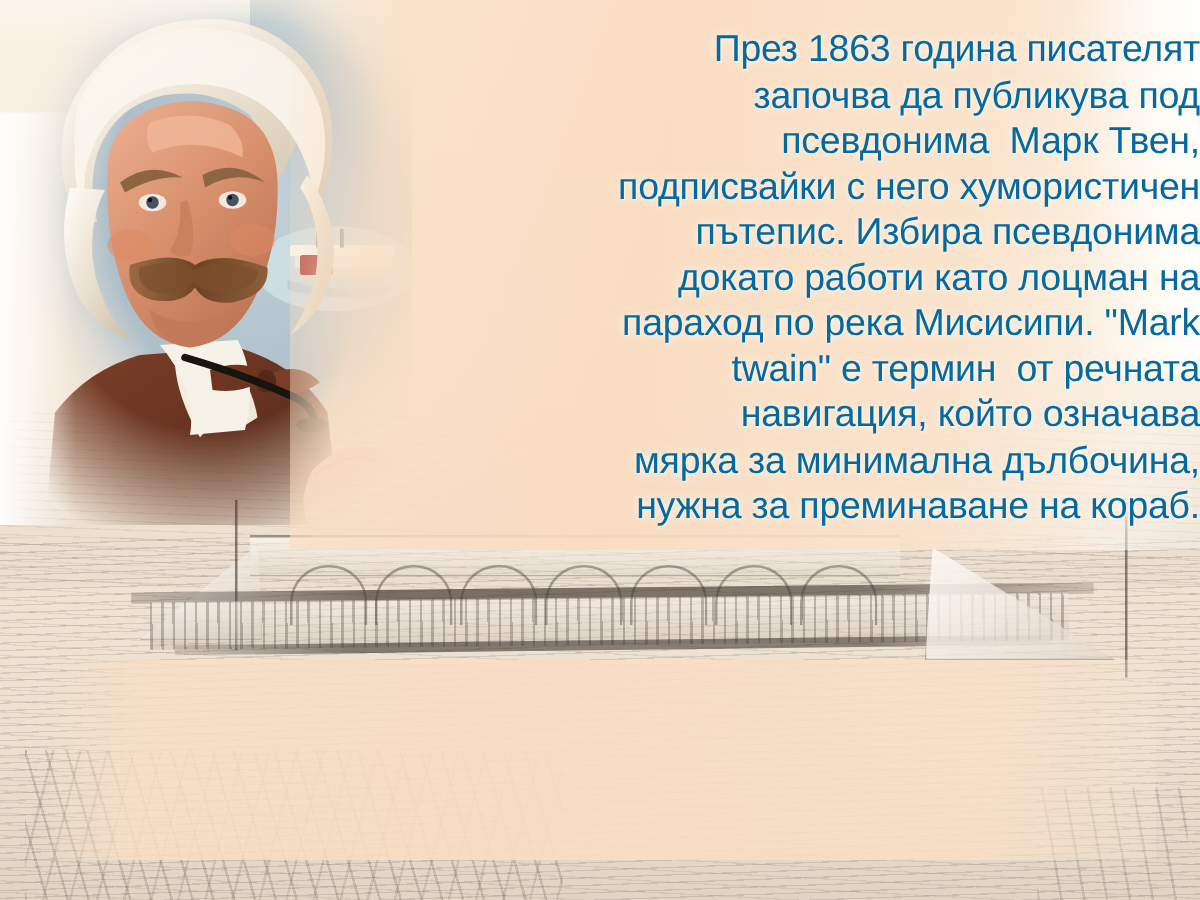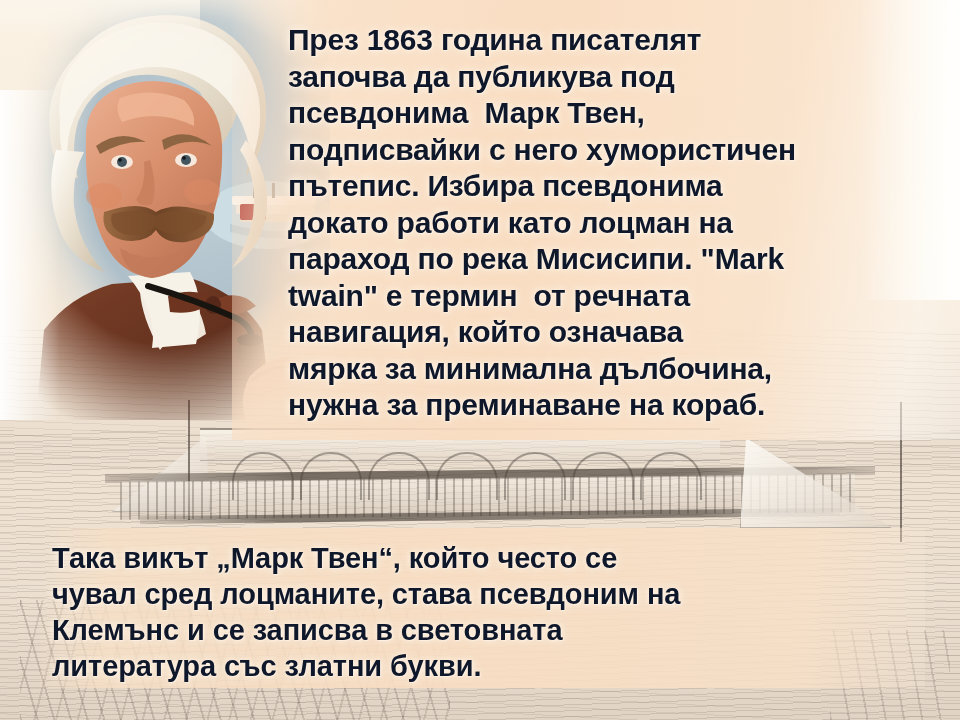--- a/index.html
+++ b/index.html
@@ -222,23 +222,23 @@
     top: 528px;
     width: 885px;
     height: 160px;
     background:
       linear-gradient(95deg, rgba(247,226,203,0.0) 0%, rgba(247,223,197,0.82) 8%, rgba(248,221,194,0.92) 45%, rgba(248,224,199,0.85) 85%, rgba(250,236,219,0.2) 100%);
   }
 
   
   .text-block {
     position: absolute;
-    text-align: left;
-    color: #0f172a;
-    font-weight: bold;
+    text-align: right;
+    color: #0369a1;
+    font-weight: normal;
     text-shadow:
        0 0 6px rgba(255,246,234,0.95),
        0 0 12px rgba(255,245,230,0.8),
        1px 1px 0 rgba(255,248,238,0.6);
     white-space: pre-wrap;
   }
   #top-text {
     left: 288px;
     top: 22px;
     width: 672px;
@@ -398,18 +398,14 @@
 псевдонима  Марк Твен,
 подписвайки с него хумористичен
 пътепис. Избира псевдонима
 докато работи като лоцман на
 параход по река Мисисипи. "Mark
 twain" е термин  от речната
 навигация, който означава
 мярка за минимална дълбочина,
 нужна за преминаване на кораб.</div>
 
-  <div id="bottom-text" class="text-block">Така викът „Марк Твен“, който често се
-чувал сред лоцманите, става псевдоним на
-Клемънс и се записва в световната
-литература със златни букви.</div>
 
 </div>
 
 </body></html>

